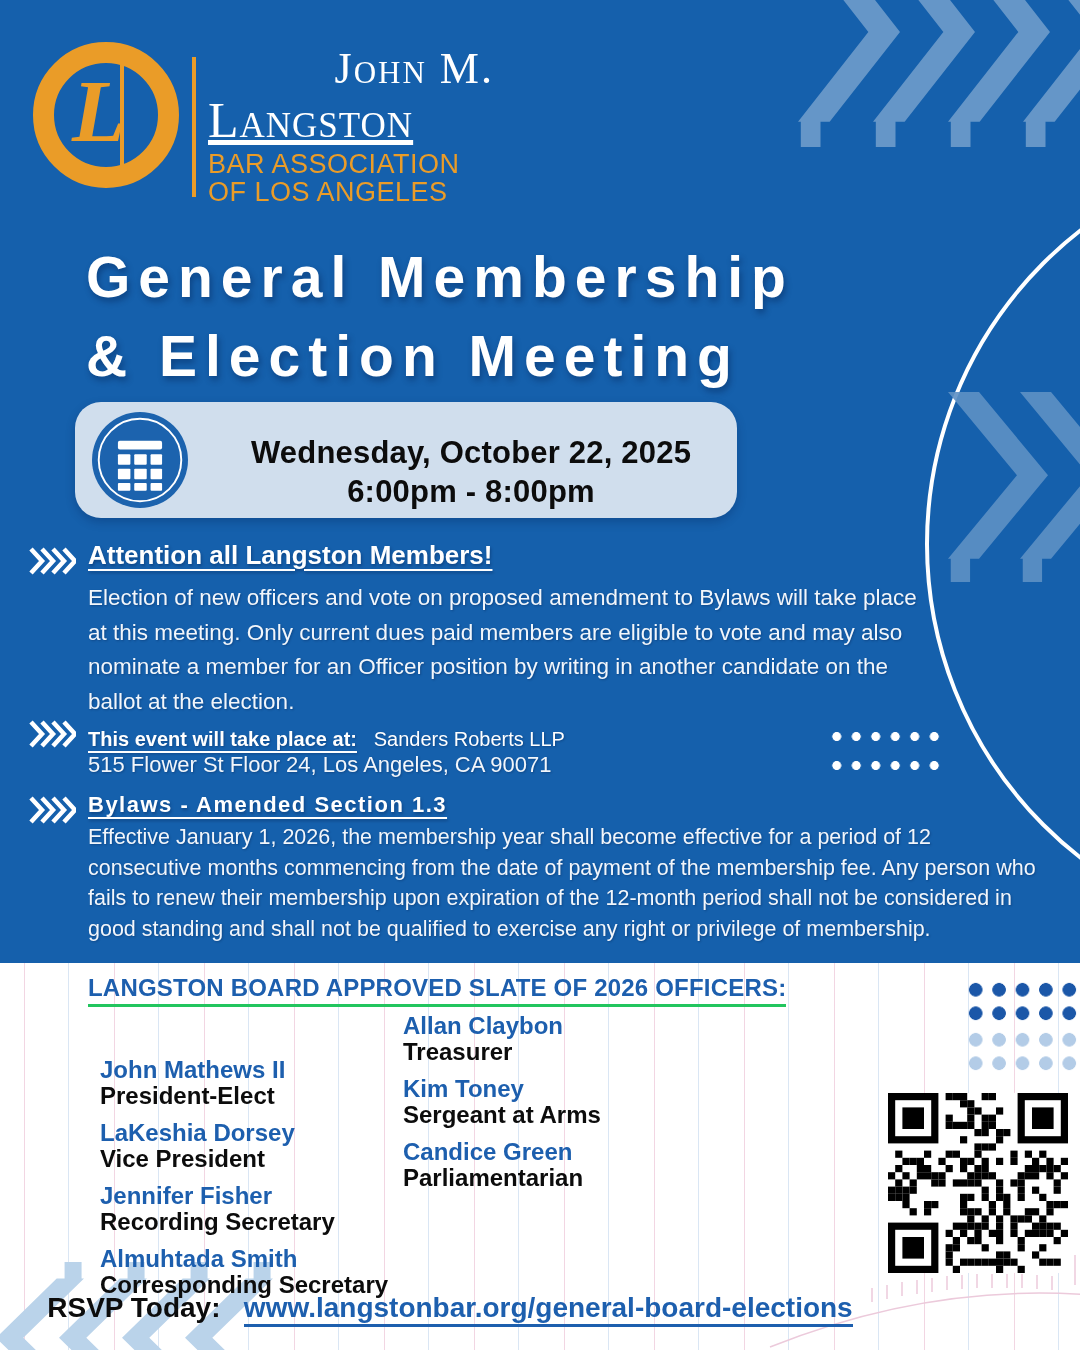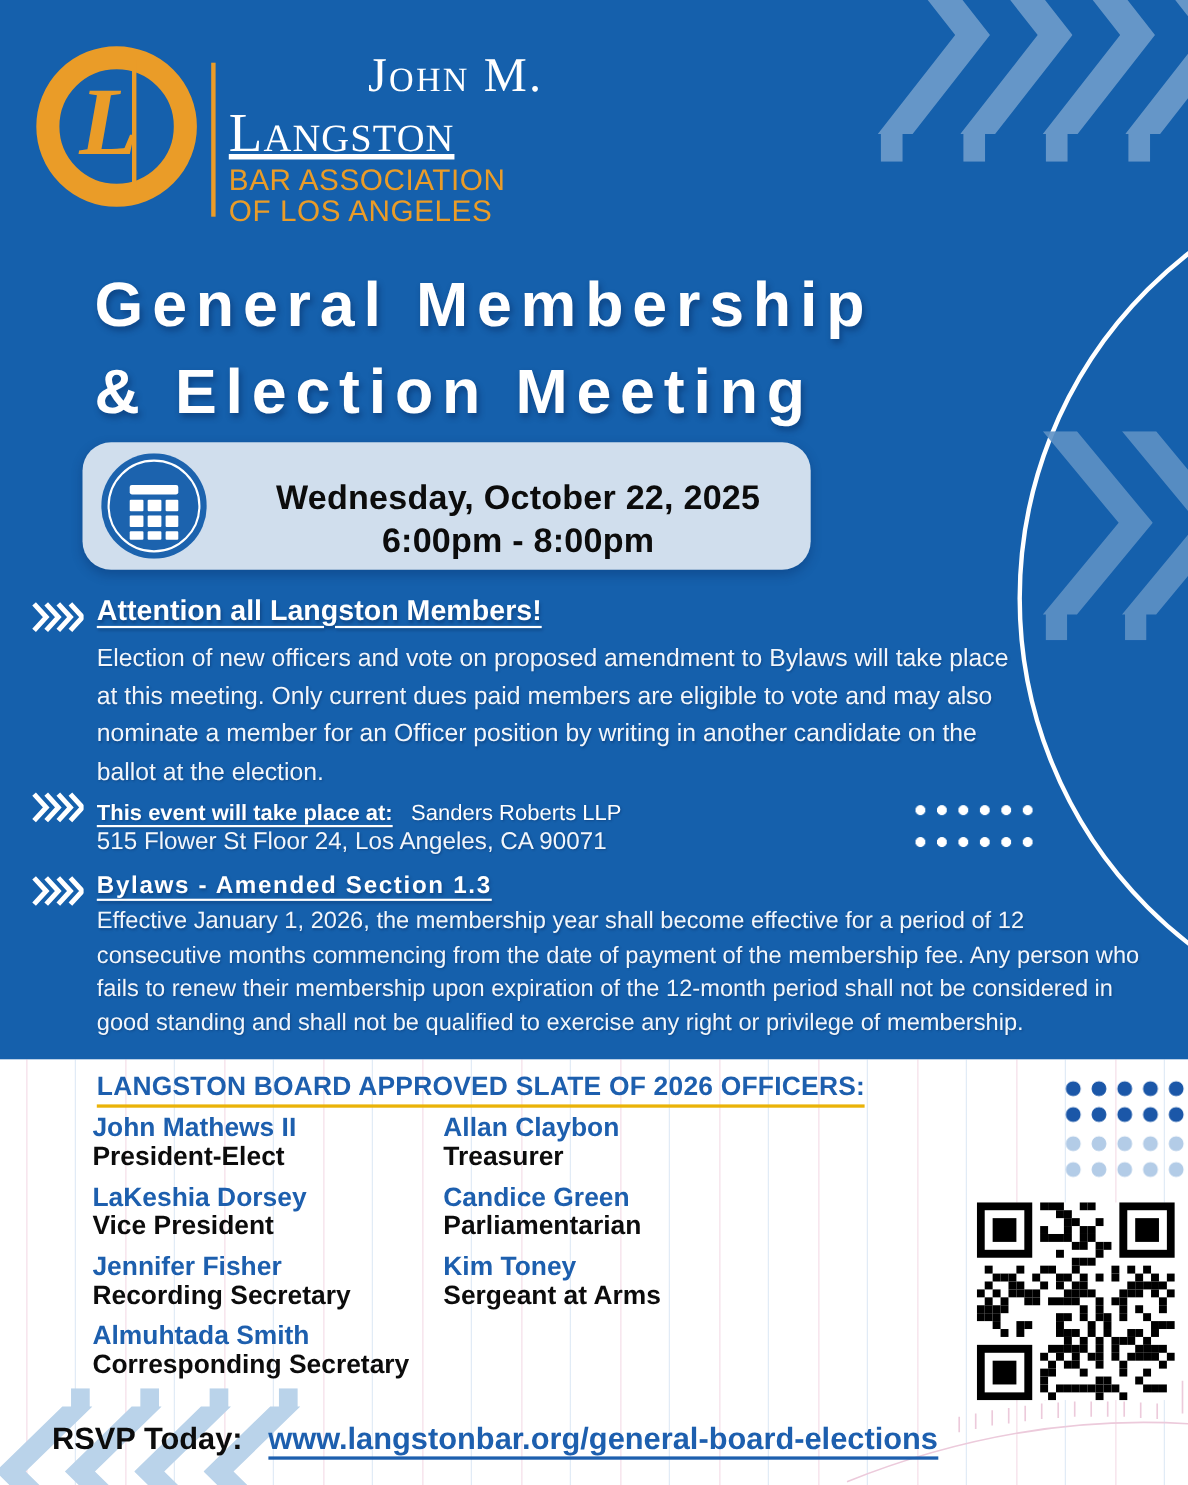--- a/index.html
+++ b/index.html
@@ -95,24 +95,24 @@
     text-shadow:1px 1px 2px rgba(0,20,60,.3);
   }
   .venue-line{position:absolute;left:88px;top:728px;color:#ffffff;font-size:20px;
     text-shadow:1px 1px 2px rgba(0,20,60,.3);}
   .venue-line .underlined{font-weight:600;}
   .bylaws-heading{font-size:22px;letter-spacing:1.5px;}
   .bylaws-body{font-size:21.5px;line-height:30.5px;}
   
   .officers-heading{
     position:absolute;left:88px;top:974px;color:#1D5FAE;font-size:24px;font-weight:800;
-    letter-spacing:.2px;border-bottom:3px solid #eab308;padding-bottom:2px;
+    letter-spacing:.2px;border-bottom:3px solid #22c55e;padding-bottom:2px;
   }
   .col{position:absolute;top:1012px;width:310px;}
-  .col-left{left:84px;}
+  .col-left{left:100px;margin-top:44px;}
   .col-right{left:403px;}
   .officer{margin-bottom:10px;}
   .officer-name{color:#1D5FAE;font-size:24px;font-weight:700;line-height:27px;}
   .officer-role{color:#0c0c0c;font-size:24px;font-weight:700;line-height:26px;}
   
   .qr{position:absolute;left:888px;top:1093px;width:180px;height:180px;}
   
   .rsvp{
     position:absolute;left:0;top:1292px;width:900px;text-align:center;
     font-size:28px;font-weight:700;color:#0c0c0c;
@@ -310,26 +310,26 @@
       <div class="officer-role">Corresponding Secretary</div>
     </div>
   </div>
 
   <div class="col col-right">
     <div class="officer">
       <div class="officer-name">Allan Claybon</div>
       <div class="officer-role">Treasurer</div>
     </div>
     <div class="officer">
+      <div class="officer-name">Kim Toney</div>
+      <div class="officer-role">Sergeant at Arms</div>
+    </div>
+    <div class="officer">
       <div class="officer-name">Candice Green</div>
       <div class="officer-role">Parliamentarian</div>
-    </div>
-    <div class="officer">
-      <div class="officer-name">Kim Toney</div>
-      <div class="officer-role">Sergeant at Arms</div>
     </div>
   </div>
 
   <div class="dots-blue-dark"></div>
   <div class="dots-blue-light"></div>
 
   <svg class="qr" id="qr-svg" viewBox="0 0 180 180">
       <rect x="0" y="0" width="180" height="180" fill="#ffffff"></rect>
       <rect x="57.6" y="0" width="7.2" height="7.2" fill="#000000"></rect>
       <rect x="64.8" y="0" width="7.2" height="7.2" fill="#000000"></rect>

